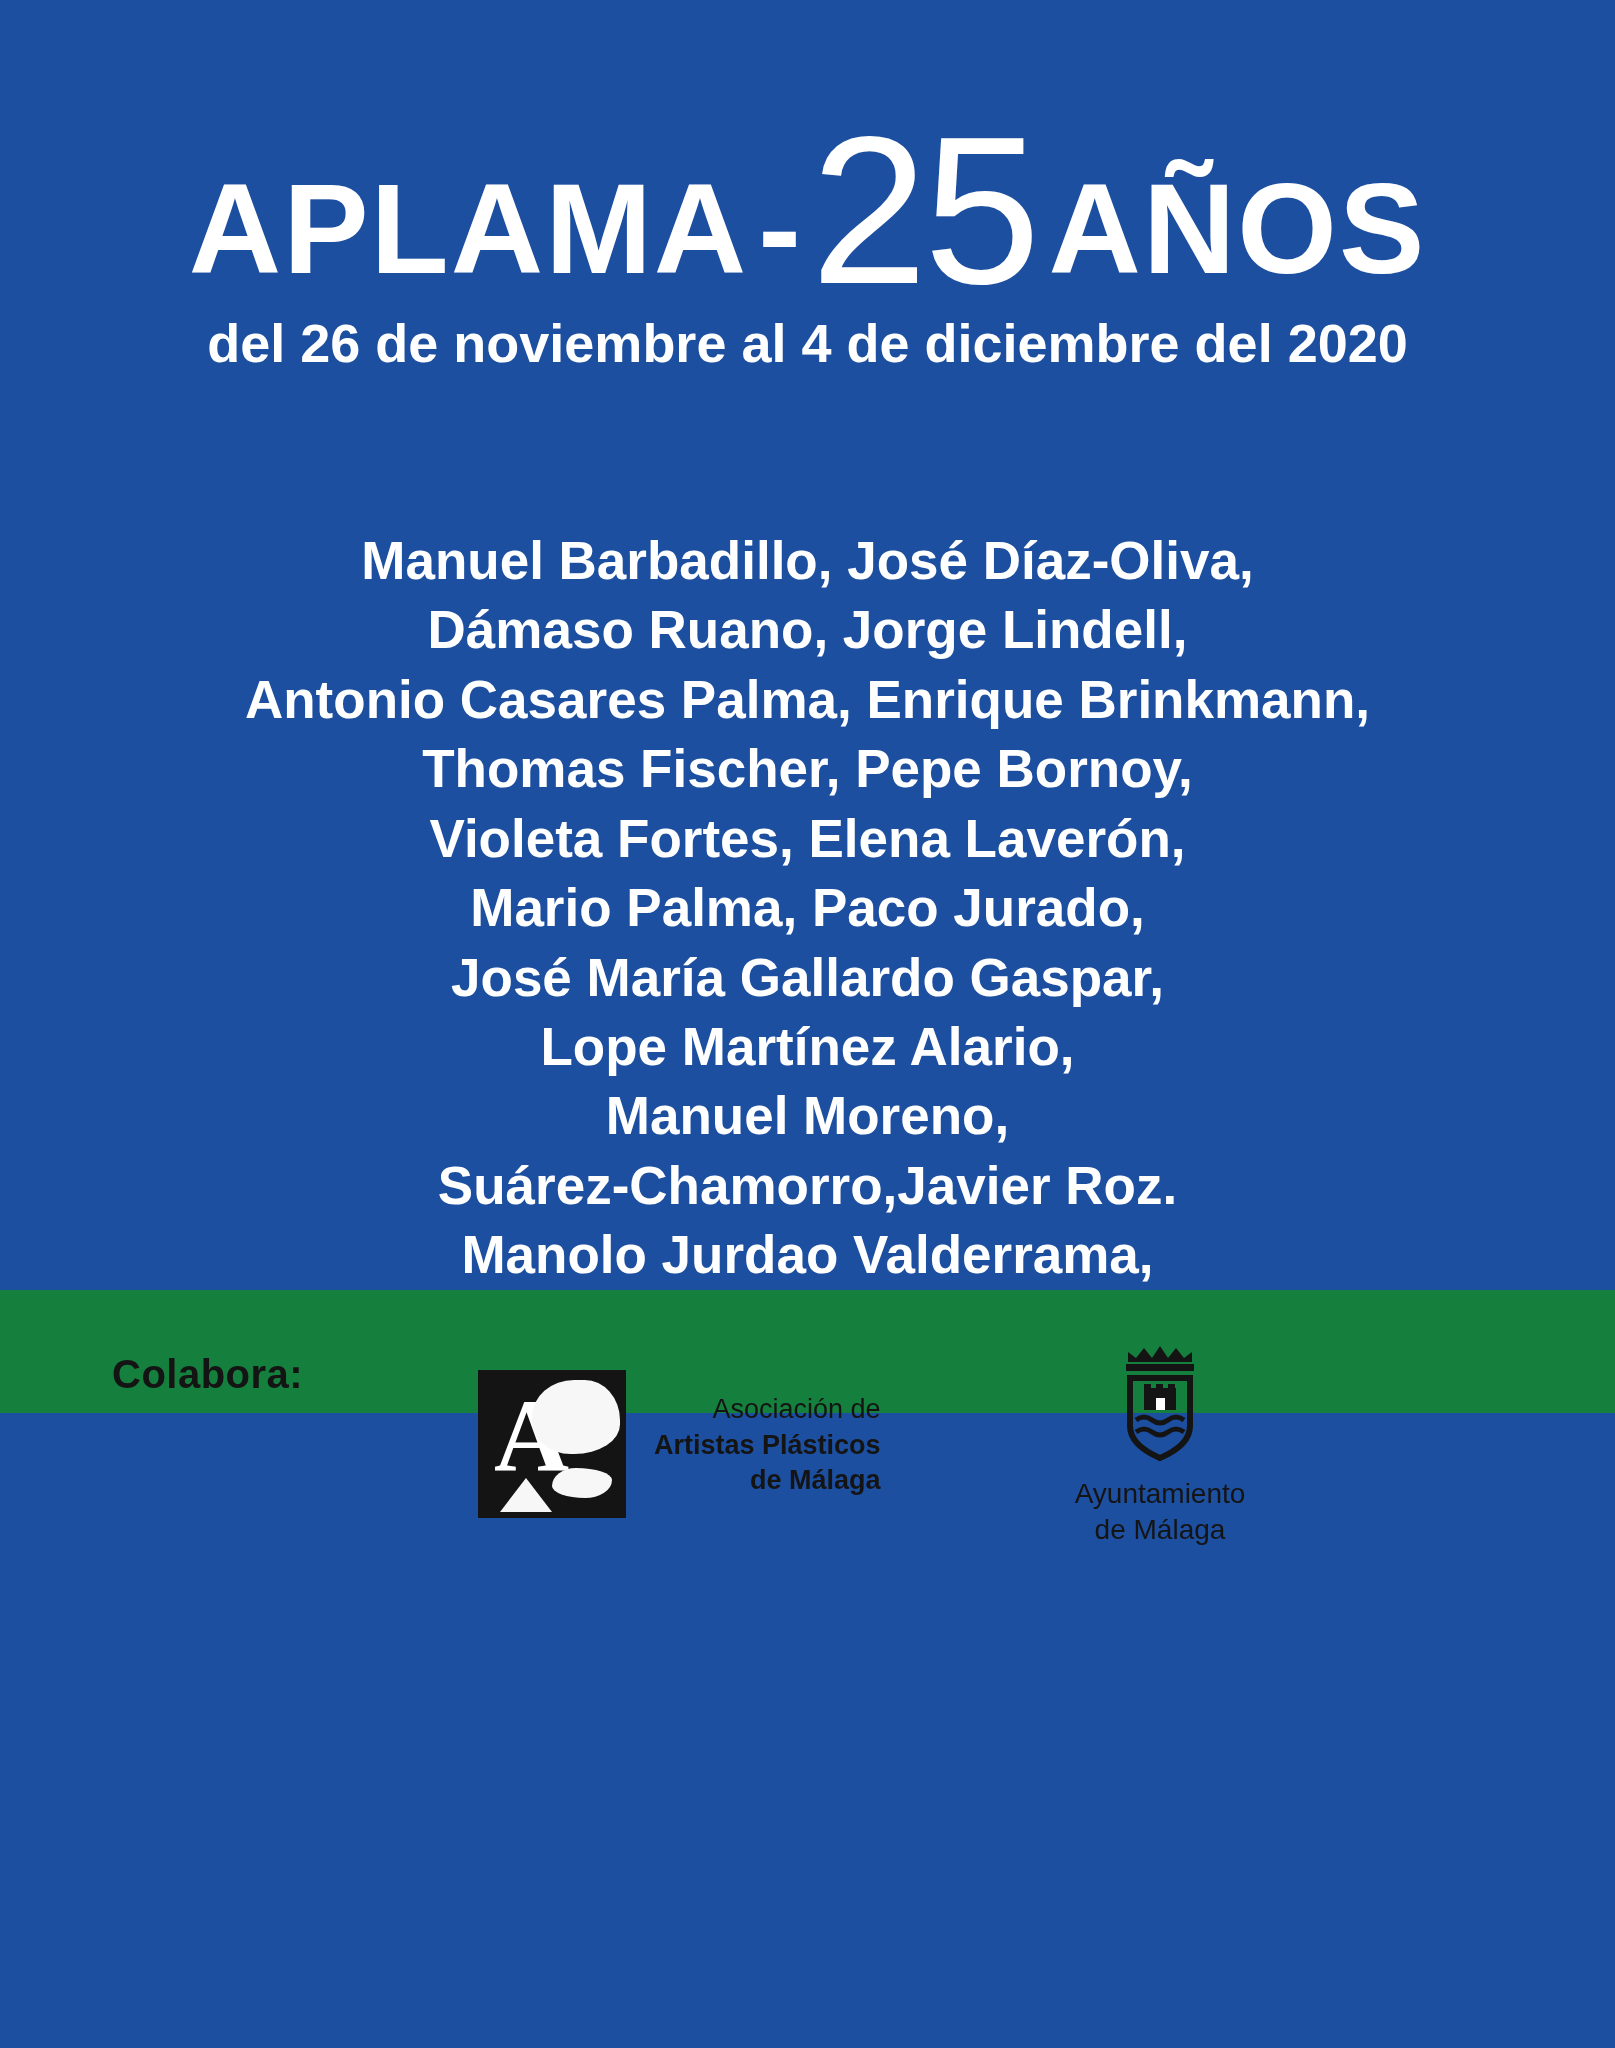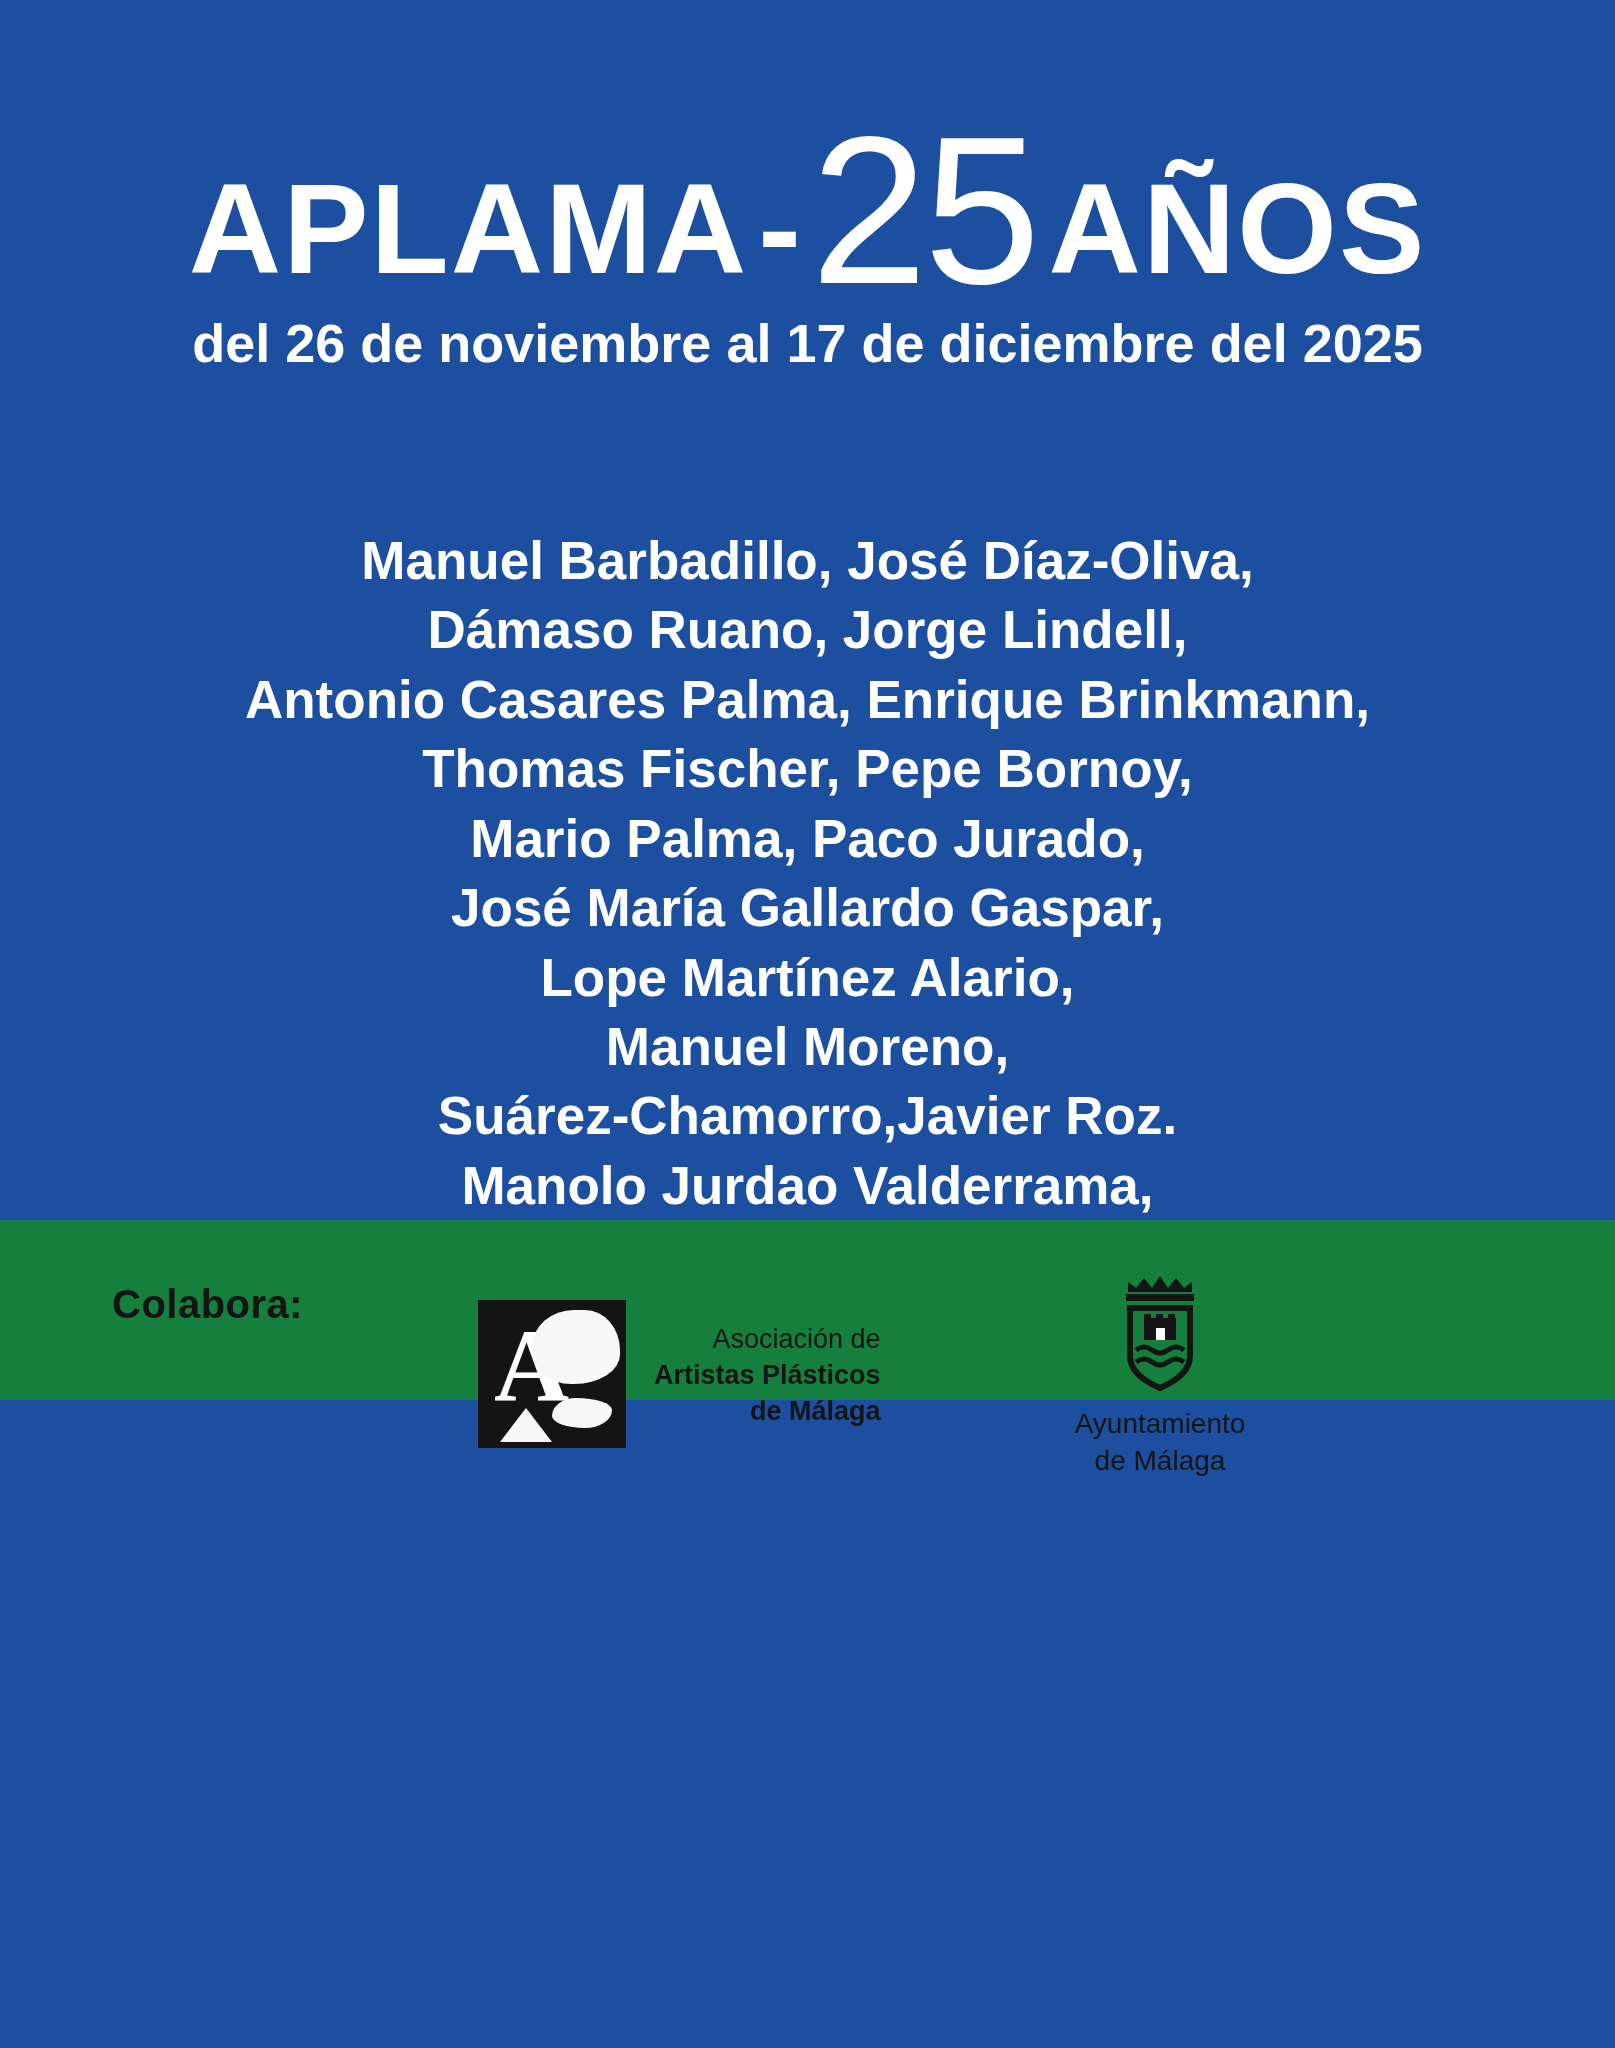--- a/index.html
+++ b/index.html
@@ -205,28 +205,29 @@
 
   <div class="blue-area">
 
     <div class="title-block">
       <div class="headline">
         <span class="word-aplama">APLAMA</span>
         <span class="dash">-</span>
         <span class="num25">25</span>
         <span class="word-anos">AÑOS</span>
       </div>
-      <div class="subtitle">del 26 de noviembre al 17 de diciembre del 2025</div>
+      <div class="subtitle">del 26 de noviembre al 4 de diciembre del 2020</div>
     </div>
 
     <div class="artists">
       <div class="line">Manuel Barbadillo, José Díaz-Oliva,</div>
       <div class="line">Dámaso Ruano, Jorge Lindell,</div>
       <div class="line">Antonio Casares Palma, Enrique Brinkmann,</div>
       <div class="line">Thomas Fischer, Pepe Bornoy,</div>
+      <div class="line">Violeta Fortes, Elena Laverón,</div>
       <div class="line">Mario Palma, Paco Jurado,</div>
       <div class="line">José María Gallardo Gaspar,</div>
       <div class="line">Lope Martínez Alario,</div>
       <div class="line">Manuel Moreno,</div>
       <div class="line">Suárez-Chamorro,Javier Roz.</div>
       <div class="line">Manolo Jurdao Valderrama,</div>
     </div>
 
   </div>
 

